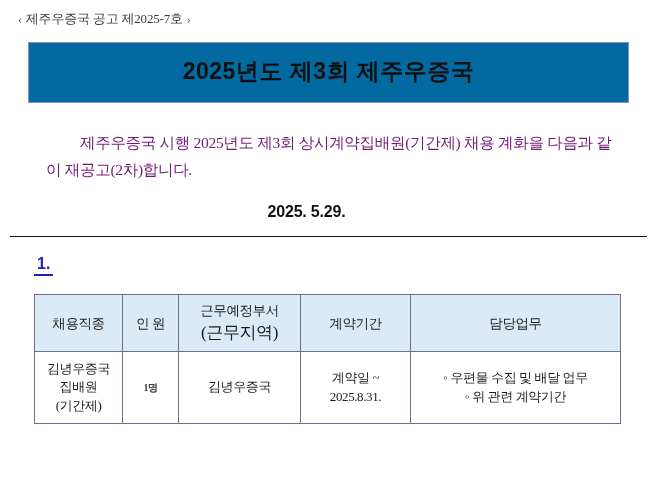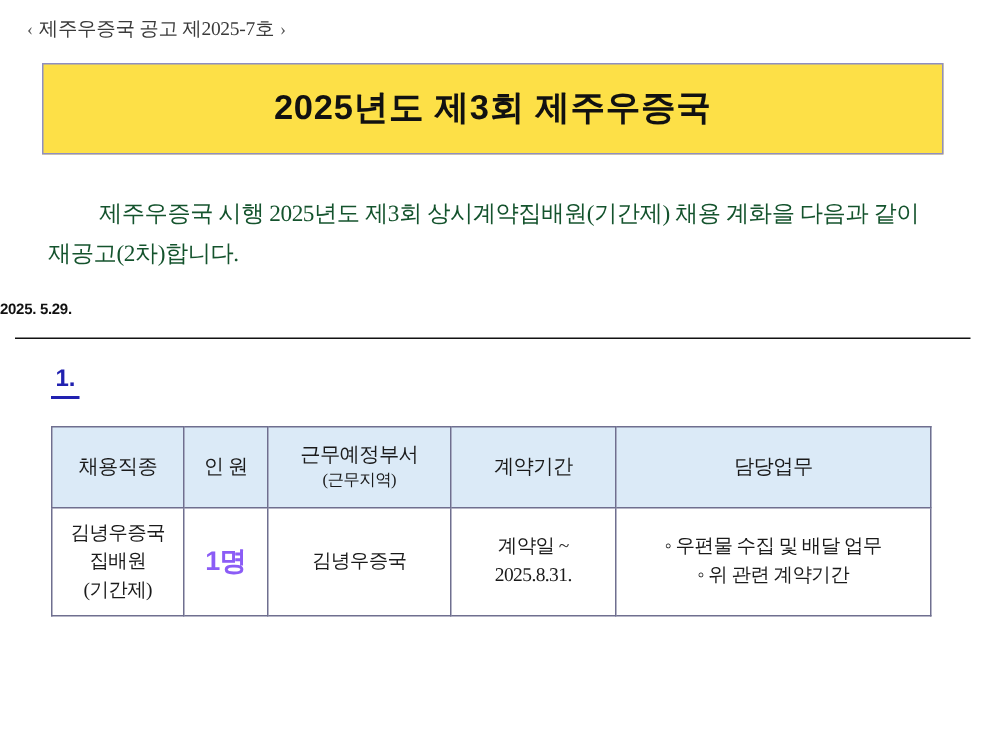--- a/index.html
+++ b/index.html
@@ -27,56 +27,56 @@
   .doc-header .chev {
     color: #555;
     font-size: 12px;
     padding: 0 4px;
   }
 
   
   .title-wrap {
     margin: 14px 28px 0 28px;
     border: 1px solid #8e8ec2;
-    background: #fde047;
+    background: #0369a1;
     padding: 12px 10px 14px 10px;
     text-align: center;
   }
   .title-line {
     font-family: "Liberation Sans", "DejaVu Sans", sans-serif;
     font-weight: bold;
     font-size: 23px;
     letter-spacing: 0.5px;
     line-height: 1.45;
     color: #111;
     white-space: nowrap;
   }
   .title-line .sm {
     font-size: 16px;
     letter-spacing: -0.5px;
   }
 
   
   .para {
-    margin: 26px 34px 0 32px;
+    margin: 26px 34px 0 46px;
     font-size: 15.5px;
     line-height: 1.75;
     text-indent: 34px;
     letter-spacing: -0.3px;
-    color: #14532d;
+    color: #701a75;
   }
 
   
   .sig {
     margin-top: 14px;
     padding-right: 44px;
-    text-align: left;
-    font-family: "Liberation Sans", "DejaVu Sans", sans-serif;
-    font-weight: bold;
-    font-size: 10px;
+    text-align: center;
+    font-family: "Liberation Sans", "DejaVu Sans", sans-serif;
+    font-weight: bold;
+    font-size: 16px;
     line-height: 1.75;
     letter-spacing: -0.2px;
     color: #111;
   }
 
   
   .hr {
     margin: 10px 10px 0 10px;
     border-top: 1.5px solid #111;
   }
@@ -125,39 +125,39 @@
     padding: 6px 4px;
   }
   table.recruit thead th {
     background: #dbeaf7;
     font-weight: normal;
     height: 54px;
     font-size: 13.5px;
   }
   table.recruit thead th .sub {
     display: block;
-    font-size: 11px;
+    font-size: 17px;
   }
   table.recruit tbody td {
     background: #ffffff;
     height: 72px;
     font-size: 13px;
   }
   td.duty {
     text-align: left;
     padding-left: 12px;
     font-size: 12.8px;
   }
   td.duty div { white-space: nowrap; }
   td.duty .bullet { color: #111; padding-right: 3px; }
   .count {
-    color: #8b5cf6;
-    font-weight: bold;
-    font-family: Liberation Sans, sans-serif;
-    font-size: 18px;
+    color: #404040;
+    font-weight: bold;
+    font-family: Liberation Serif, serif;
+    font-size: 10px;
   }
   .nowrap { white-space: nowrap; }
 </style>
 </head>
 <body>
 
 <div class="doc-header">
   <span class="chev">‹</span><span>제주우증국 공고 제2025-7호</span><span class="chev">›</span>
 </div>
 

